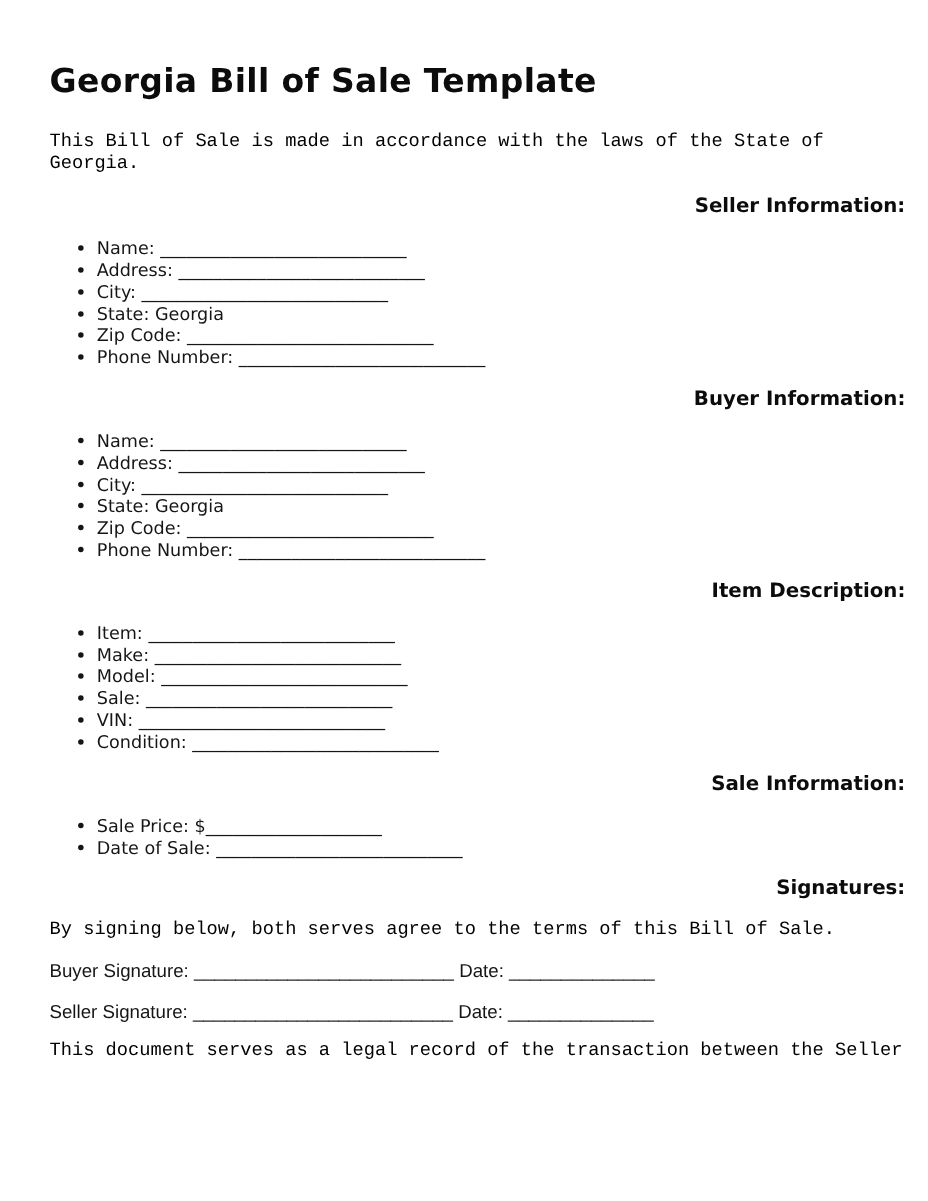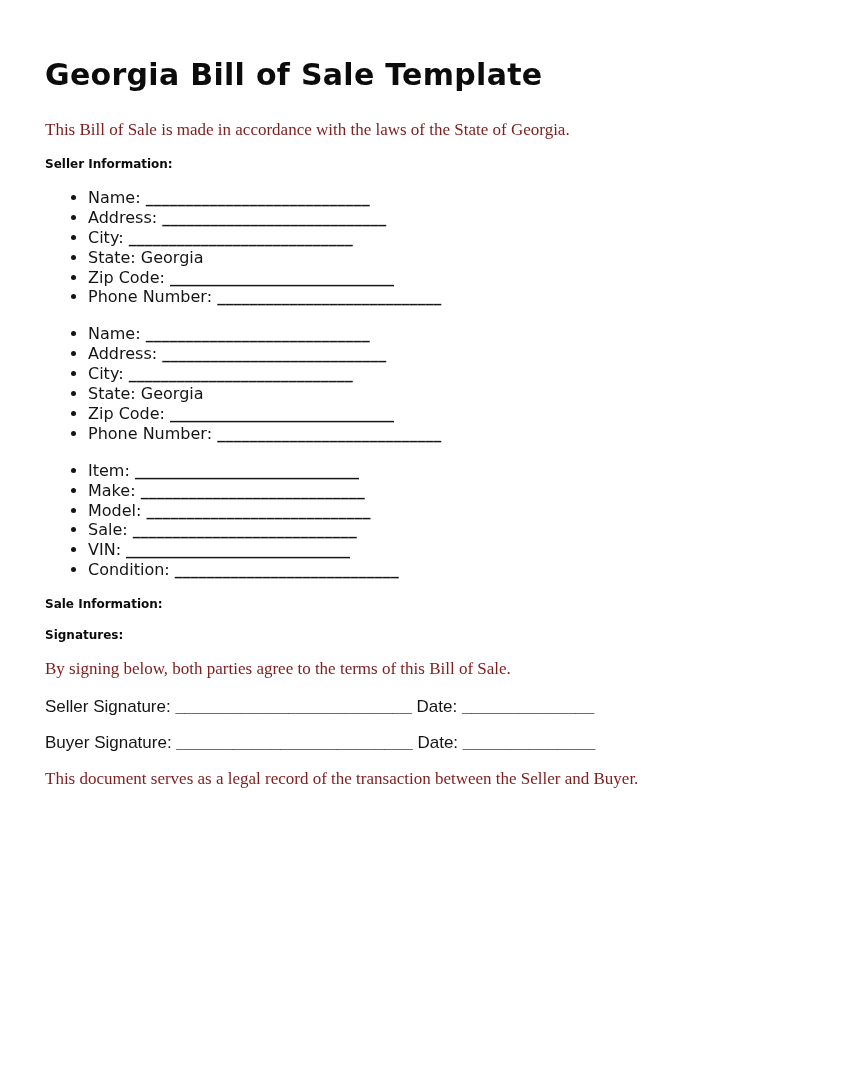--- a/index.html
+++ b/index.html
@@ -18,45 +18,46 @@
     margin: 0 0 26px 0;
     font-family: "DejaVu Sans", sans-serif;
     font-weight: bold;
     font-size: 30px;
     line-height: 1.25;
     letter-spacing: 0.3px;
     color: #0c0c0c;
   }
   p.para {
     margin: 0 0 17px 0;
-    font-family: Liberation Serif, serif;
+    font-family: Liberation Mono, monospace;
     font-size: 17px;
     line-height: 1.2;
-    color: #7f1d1d;
+    color: #000000;
   }
   h2.section-heading {
     margin: 0 0 16px 0;
     font-family: "DejaVu Sans", sans-serif;
     font-weight: bold;
-    font-size: 12px;
+    font-size: 18px;
     line-height: 1.25;
     color: #0c0c0c;
+    text-align: right;
   }
   ul.field-list {
     margin: 0 0 17px 0;
     padding: 0 0 0 43px;
     list-style: disc;
   }
   ul.field-list li {
     font-family: "DejaVu Sans", sans-serif;
     font-size: 16px;
     line-height: 19.9px;
     color: #151515;
   }
-  .blank { white-space: nowrap; letter-spacing: 0; font-weight: bold; }
+  .blank { white-space: nowrap; letter-spacing: 0; }
   p.sig-line {
     margin: 0 0 16px 0;
     font-family: "Liberation Sans", sans-serif;
     font-size: 17px;
     line-height: 1.2;
     color: #151515;
   }
   .footer-brand {
     position: absolute;
     top: 1030px;
@@ -79,44 +80,50 @@
   <h2 class="section-heading">Seller Information:</h2>
   <ul class="field-list">
     <li><span>Name: </span><span class="blank">____________________________</span></li>
     <li><span>Address: </span><span class="blank">____________________________</span></li>
     <li><span>City: </span><span class="blank">____________________________</span></li>
     <li><span>State: Georgia</span><span class="blank"></span></li>
     <li><span>Zip Code: </span><span class="blank">____________________________</span></li>
     <li><span>Phone Number: </span><span class="blank">____________________________</span></li>
   </ul>
 
+  <h2 class="section-heading">Buyer Information:</h2>
   <ul class="field-list">
     <li><span>Name: </span><span class="blank">____________________________</span></li>
     <li><span>Address: </span><span class="blank">____________________________</span></li>
     <li><span>City: </span><span class="blank">____________________________</span></li>
     <li><span>State: Georgia</span><span class="blank"></span></li>
     <li><span>Zip Code: </span><span class="blank">____________________________</span></li>
     <li><span>Phone Number: </span><span class="blank">____________________________</span></li>
   </ul>
 
+  <h2 class="section-heading">Item Description:</h2>
   <ul class="field-list">
     <li><span>Item: </span><span class="blank">____________________________</span></li>
     <li><span>Make: </span><span class="blank">____________________________</span></li>
     <li><span>Model: </span><span class="blank">____________________________</span></li>
     <li><span>Sale: </span><span class="blank">____________________________</span></li>
     <li><span>VIN: </span><span class="blank">____________________________</span></li>
     <li><span>Condition: </span><span class="blank">____________________________</span></li>
   </ul>
 
   <h2 class="section-heading">Sale Information:</h2>
+  <ul class="field-list">
+    <li><span>Sale Price: $</span><span class="blank">____________________</span></li>
+    <li><span>Date of Sale: </span><span class="blank">____________________________</span></li>
+  </ul>
 
   <h2 class="section-heading">Signatures:</h2>
-  <p class="para">By signing below, both parties agree to the terms of this Bill of Sale.</p>
+  <p class="para">By signing below, both serves agree to the terms of this Bill of Sale.</p>
+
+  <p class="sig-line"><span>Buyer Signature: </span><span class="blank">_________________________</span><span> Date: </span><span class="blank">______________</span></p>
 
   <p class="sig-line"><span>Seller Signature: </span><span class="blank">_________________________</span><span> Date: </span><span class="blank">______________</span></p>
-
-  <p class="sig-line"><span>Buyer Signature: </span><span class="blank">_________________________</span><span> Date: </span><span class="blank">______________</span></p>
 
   <p class="para">This document serves as a legal record of the transaction between the Seller and Buyer.</p>
 
   <div class="footer-brand">ed-space.org</div>
 
 </div>
 
 </body></html>

